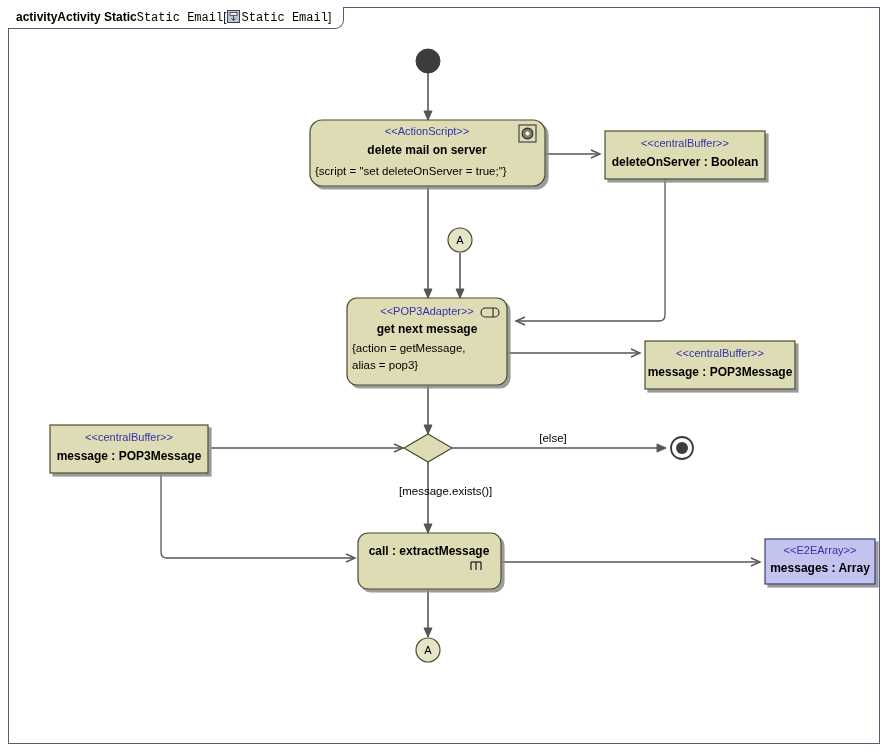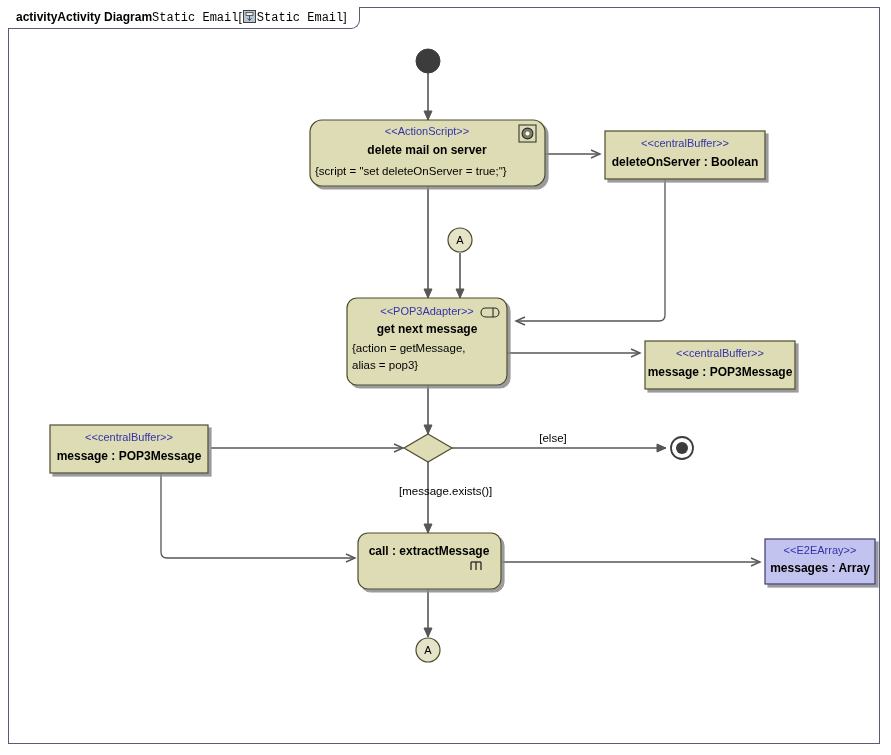--- a/index.html
+++ b/index.html
@@ -242,21 +242,21 @@
       <text class="connLabel" x="428" y="654" text-anchor="middle">A</text>
     </g>
 
     <text class="edgeLabel" x="553" y="442" text-anchor="middle">[else]</text>
     <text class="edgeLabel" x="399" y="495" text-anchor="start">[message.exists()]</text>
   </svg>
 
   <div class="frame-tab">
     <span class="frame-tab-inner">
       <span class="tab-kind">activity</span>
-      <span class="tab-kind">Activity Diagram</span>
+      <span class="tab-kind">Activity Static</span>
       <span class="tab-name">Static Email</span>
       <span class="tab-bracket">[</span>
       <span class="tab-icon">
         <svg viewBox="0 0 13 13" width="13" height="13">
           <rect x="0.5" y="0.5" width="12" height="12" fill="#b9c6d6" stroke="#404040" stroke-width="1"></rect>
           <rect x="3" y="2.5" width="7" height="3" fill="#e8eef5" stroke="#404040" stroke-width="0.8"></rect>
           <line x1="6.5" y1="5.5" x2="6.5" y2="10" stroke="#404040" stroke-width="0.9"></line>
           <path d="M4.5,8.4 L6.5,10.6 L8.5,8.4" fill="none" stroke="#404040" stroke-width="0.9"></path>
         </svg>
       </span>

